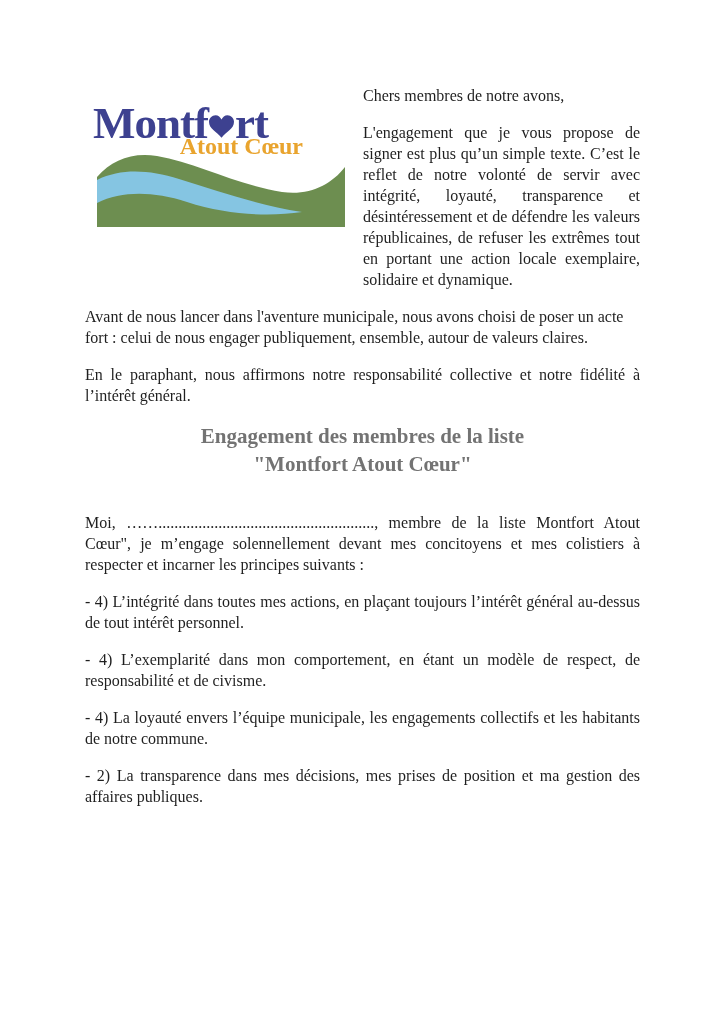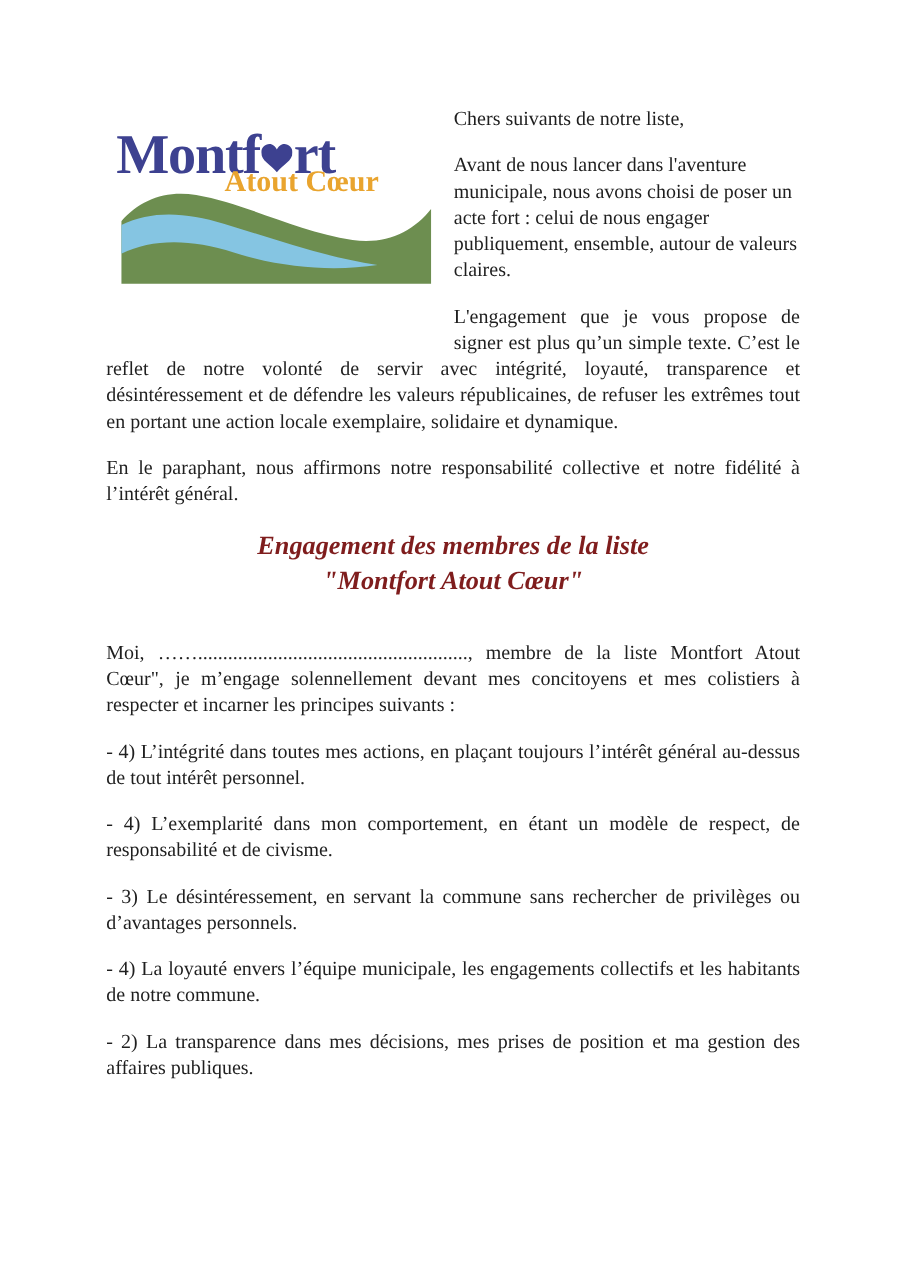--- a/index.html
+++ b/index.html
@@ -65,22 +65,21 @@
   .para { margin: 0 0 16px 0; text-align: left; }
   .para.justified { text-align: justify; }
 
   .section-title {
     clear: none;
     text-align: center;
     font-weight: bold;
     font-size: 21px;
     line-height: 28px;
     margin: 15px 0 34px 0;
-    color: #7f1d1d;
-    font-style: italic;
+    color: #737373;
   }
 
   .pledge-opening { margin: 0 0 16px 0; text-align: justify; }
   .pledge-item    { margin: 0 0 16px 0; text-align: justify; }
 </style>
 </head>
 <body>
 
 <div class="page">
 
@@ -90,31 +89,30 @@
             <path d="M23.6,0c-3.4,0-6.3,2.7-7.6,5.6C14.7,2.7,11.8,0,8.4,0C3.8,0,0,3.8,0,8.4c0,9.4,9.5,11.9,16,20.6 c6.5-8.7,16-11.2,16-20.6C32,3.8,28.2,0,23.6,0z" fill="#3d4190"></path>
           </svg></span><span>rt</span>
     </div>
     <div class="logo-subtitle" style="color: rgb(233, 164, 46);">Atout Cœur</div>
     <svg class="logo-hill" viewBox="0 0 248 84" preserveAspectRatio="none">
       <path d="M0,30 C15,13 35,5 60,9 C100,16 140,38 185,45 C212,49 234,38 248,20 L248,80 L0,80 Z" fill="#6d8e50"></path>
       <path d="M0,33 C25,21 52,23 82,32 C122,44 160,58 205,65 C172,70 130,68 90,55 C55,44 25,44 0,56 Z" fill="#85c5e2"></path>
     </svg>
   </div>
 
-  <p class="para">Chers suivants de notre liste,</p>
+  <p class="para">Chers membres de notre avons,</p>
+  <p class="para justified">L'engagement que je vous propose de signer est plus qu’un simple texte. C’est le reflet de notre volonté de servir avec intégrité, loyauté, transparence et désintéressement et de défendre les valeurs républicaines, de refuser les extrêmes tout en portant une action locale exemplaire, solidaire et dynamique.</p>
   <p class="para">Avant de nous lancer dans l'aventure municipale, nous avons choisi de poser un acte fort : celui de nous engager publiquement, ensemble, autour de valeurs claires.</p>
-  <p class="para justified">L'engagement que je vous propose de signer est plus qu’un simple texte. C’est le reflet de notre volonté de servir avec intégrité, loyauté, transparence et désintéressement et de défendre les valeurs républicaines, de refuser les extrêmes tout en portant une action locale exemplaire, solidaire et dynamique.</p>
   <p class="para justified">En le paraphant, nous affirmons notre responsabilité collective et notre fidélité à l’intérêt général.</p>
 
   <h1 class="section-title">
     <span>Engagement des membres de la liste</span><br>
     <span>"Montfort Atout Cœur"</span>
   </h1>
 
   <p class="pledge-opening">Moi, ……......................................................, membre de la liste Montfort Atout Cœur", je m’engage solennellement devant mes concitoyens et mes colistiers à respecter et incarner les principes suivants :</p>
 
   <p class="pledge-item">- 4) L’intégrité dans toutes mes actions, en plaçant toujours l’intérêt général au-dessus de tout intérêt personnel.</p>
   <p class="pledge-item">- 4) L’exemplarité dans mon comportement, en étant un modèle de respect, de responsabilité et de civisme.</p>
-  <p class="pledge-item">- 3) Le désintéressement, en servant la commune sans rechercher de privilèges ou d’avantages personnels.</p>
   <p class="pledge-item">- 4) La loyauté envers l’équipe municipale, les engagements collectifs et les habitants de notre commune.</p>
   <p class="pledge-item">- 2) La transparence dans mes décisions, mes prises de position et ma gestion des affaires publiques.</p>
 
 </div>
 
 </body></html>

